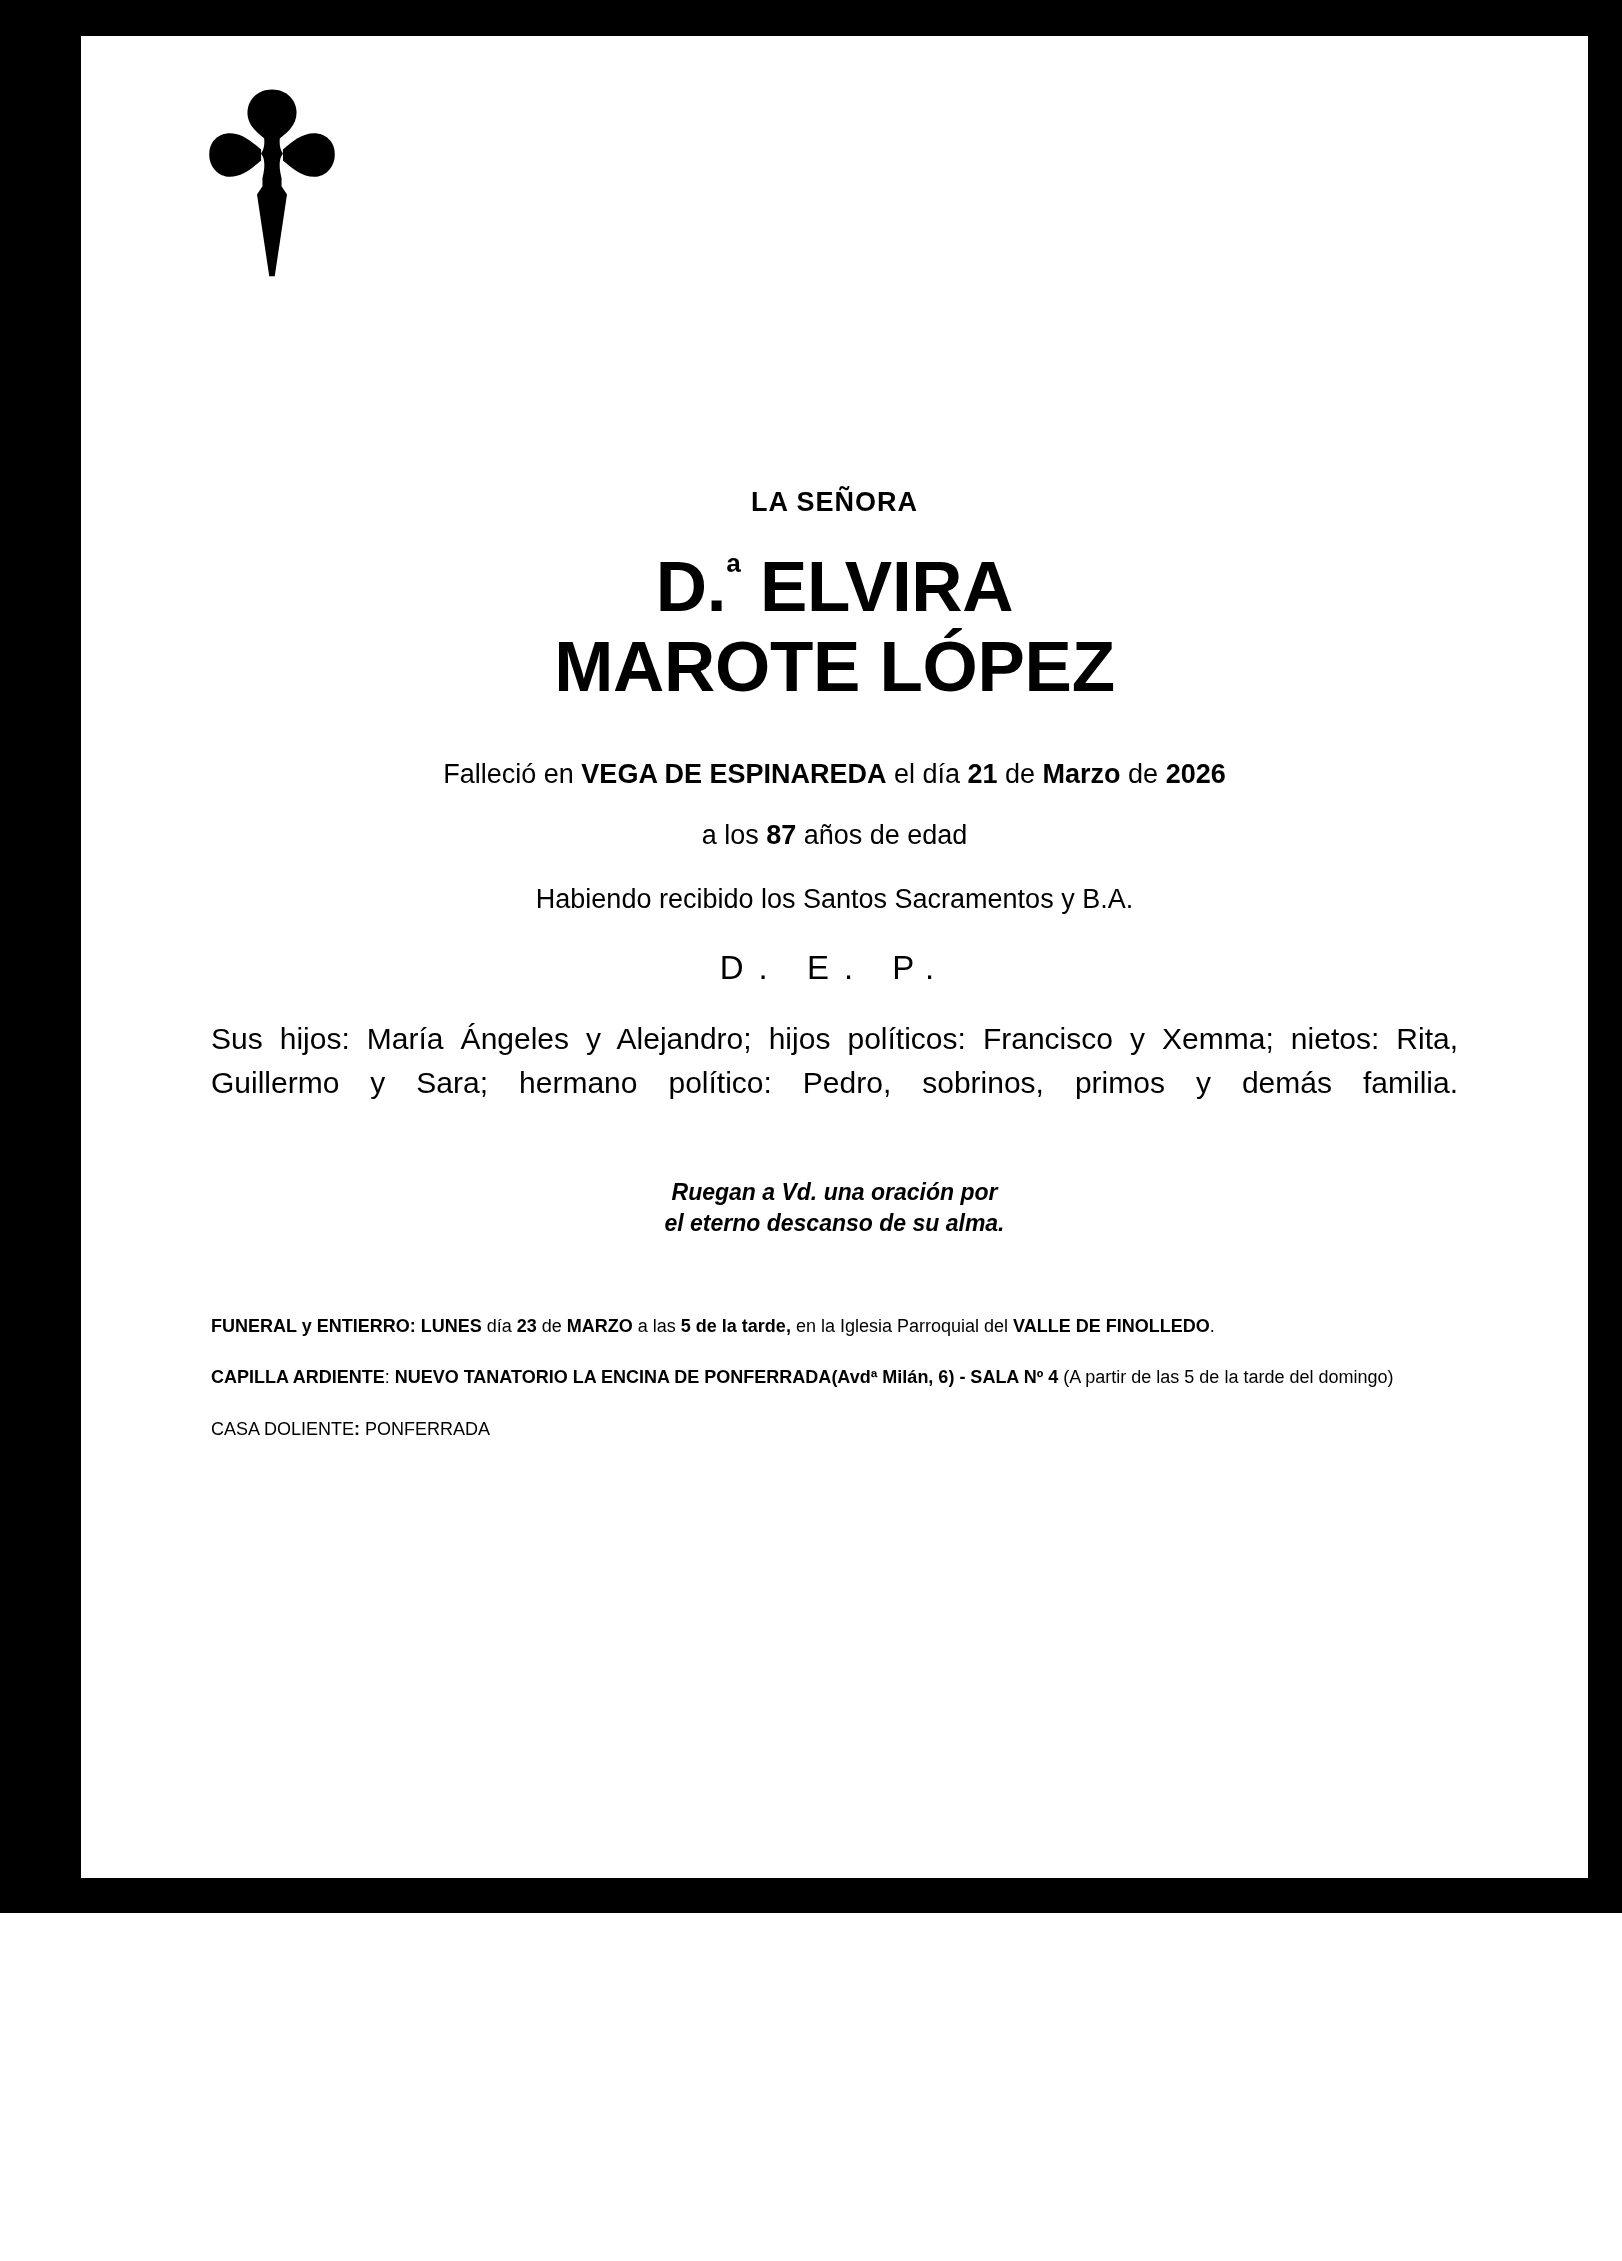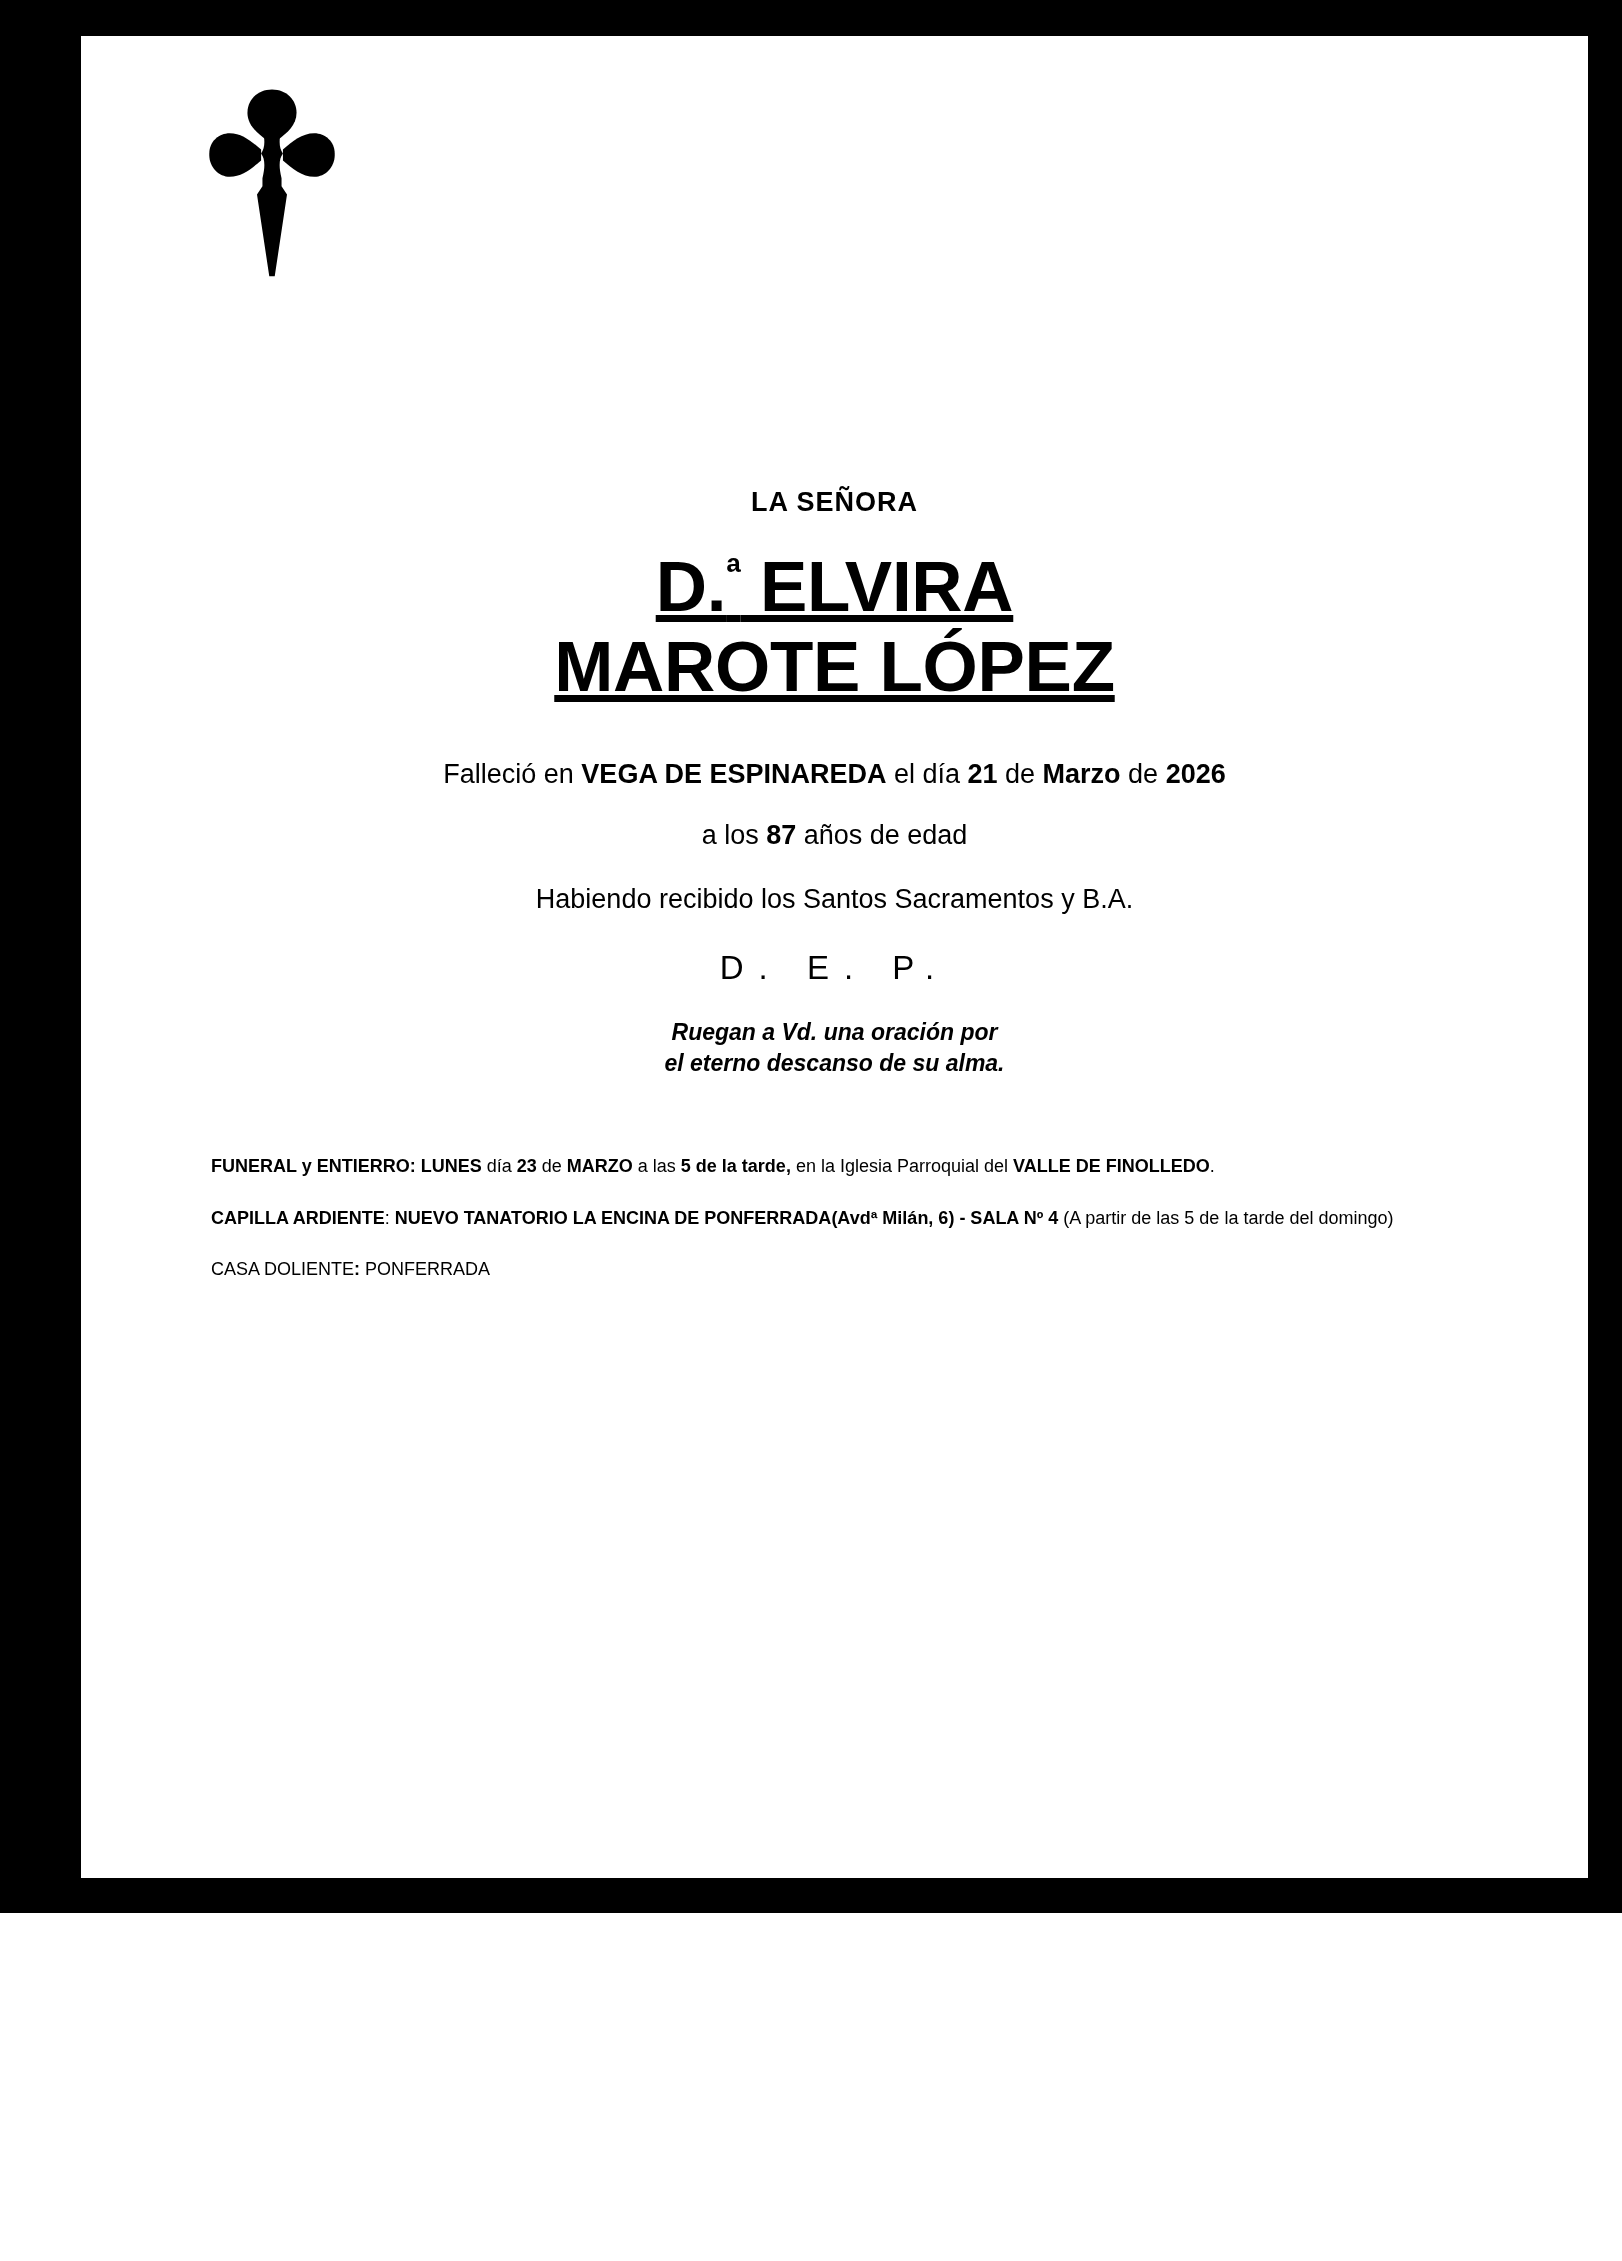--- a/index.html
+++ b/index.html
@@ -73,21 +73,21 @@
     font-size: 71px;
     line-height: 1.12;
     letter-spacing: -0.3px;
     margin: 0 0 53px 0;
   }
   .deceased-name .sup {
     font-size: 0.56em;
     vertical-align: super;
     line-height: 0;
   }
-  .name-line { display: block; text-decoration: underline; }
+  .name-line { display: block; }
 
   .death-line {
     text-align: center;
     font-size: 27px;
     margin: 4px 0 30px 0;
   }
   .age-line {
     text-align: center;
     font-size: 27px;
     margin: 0 0 33px 0;
@@ -170,20 +170,21 @@
         </h1>
 
         <p class="death-line"><span>Falleció en </span><b>VEGA DE ESPINAREDA</b><span> el día </span><b>21</b><span> de </span><b>Marzo</b><span> de </span><b>2026</b></p>
 
         <p class="age-line"><span>a los </span><b>87</b><span> años de edad</span></p>
 
         <p class="sacraments-line">Habiendo recibido los Santos Sacramentos y B.A.</p>
 
         <p class="dep">D. E. P.</p>
 
+        <p class="family">Sus hijos: María Ángeles y Alejandro; hijos políticos: Francisco y Xemma; nietos: Rita, Guillermo y Sara; hermano político: Pedro, sobrinos, primos y demás familia.</p>
 
         <p class="prayer">
           <span>Ruegan a Vd. una oración por</span>
           <span>el eterno descanso de su alma.</span>
         </p>
 
         <p class="service-block"><b>FUNERAL y ENTIERRO</b><b>: </b><b>LUNES</b><span> día </span><b>23</b><span> de </span><b>MARZO</b><span> a las </span><b>5 de la tarde,</b><span> en la Iglesia Parroquial del </span><b>VALLE DE FINOLLEDO</b><span>.</span></p>
 
         <p class="service-block"><b>CAPILLA ARDIENTE</b><span>: </span><b>NUEVO TANATORIO LA ENCINA DE PONFERRADA</b><b>(Avdª Milán, 6) -  SALA Nº 4</b><span> (A partir de las 5 de la tarde del domingo)</span></p>
 

